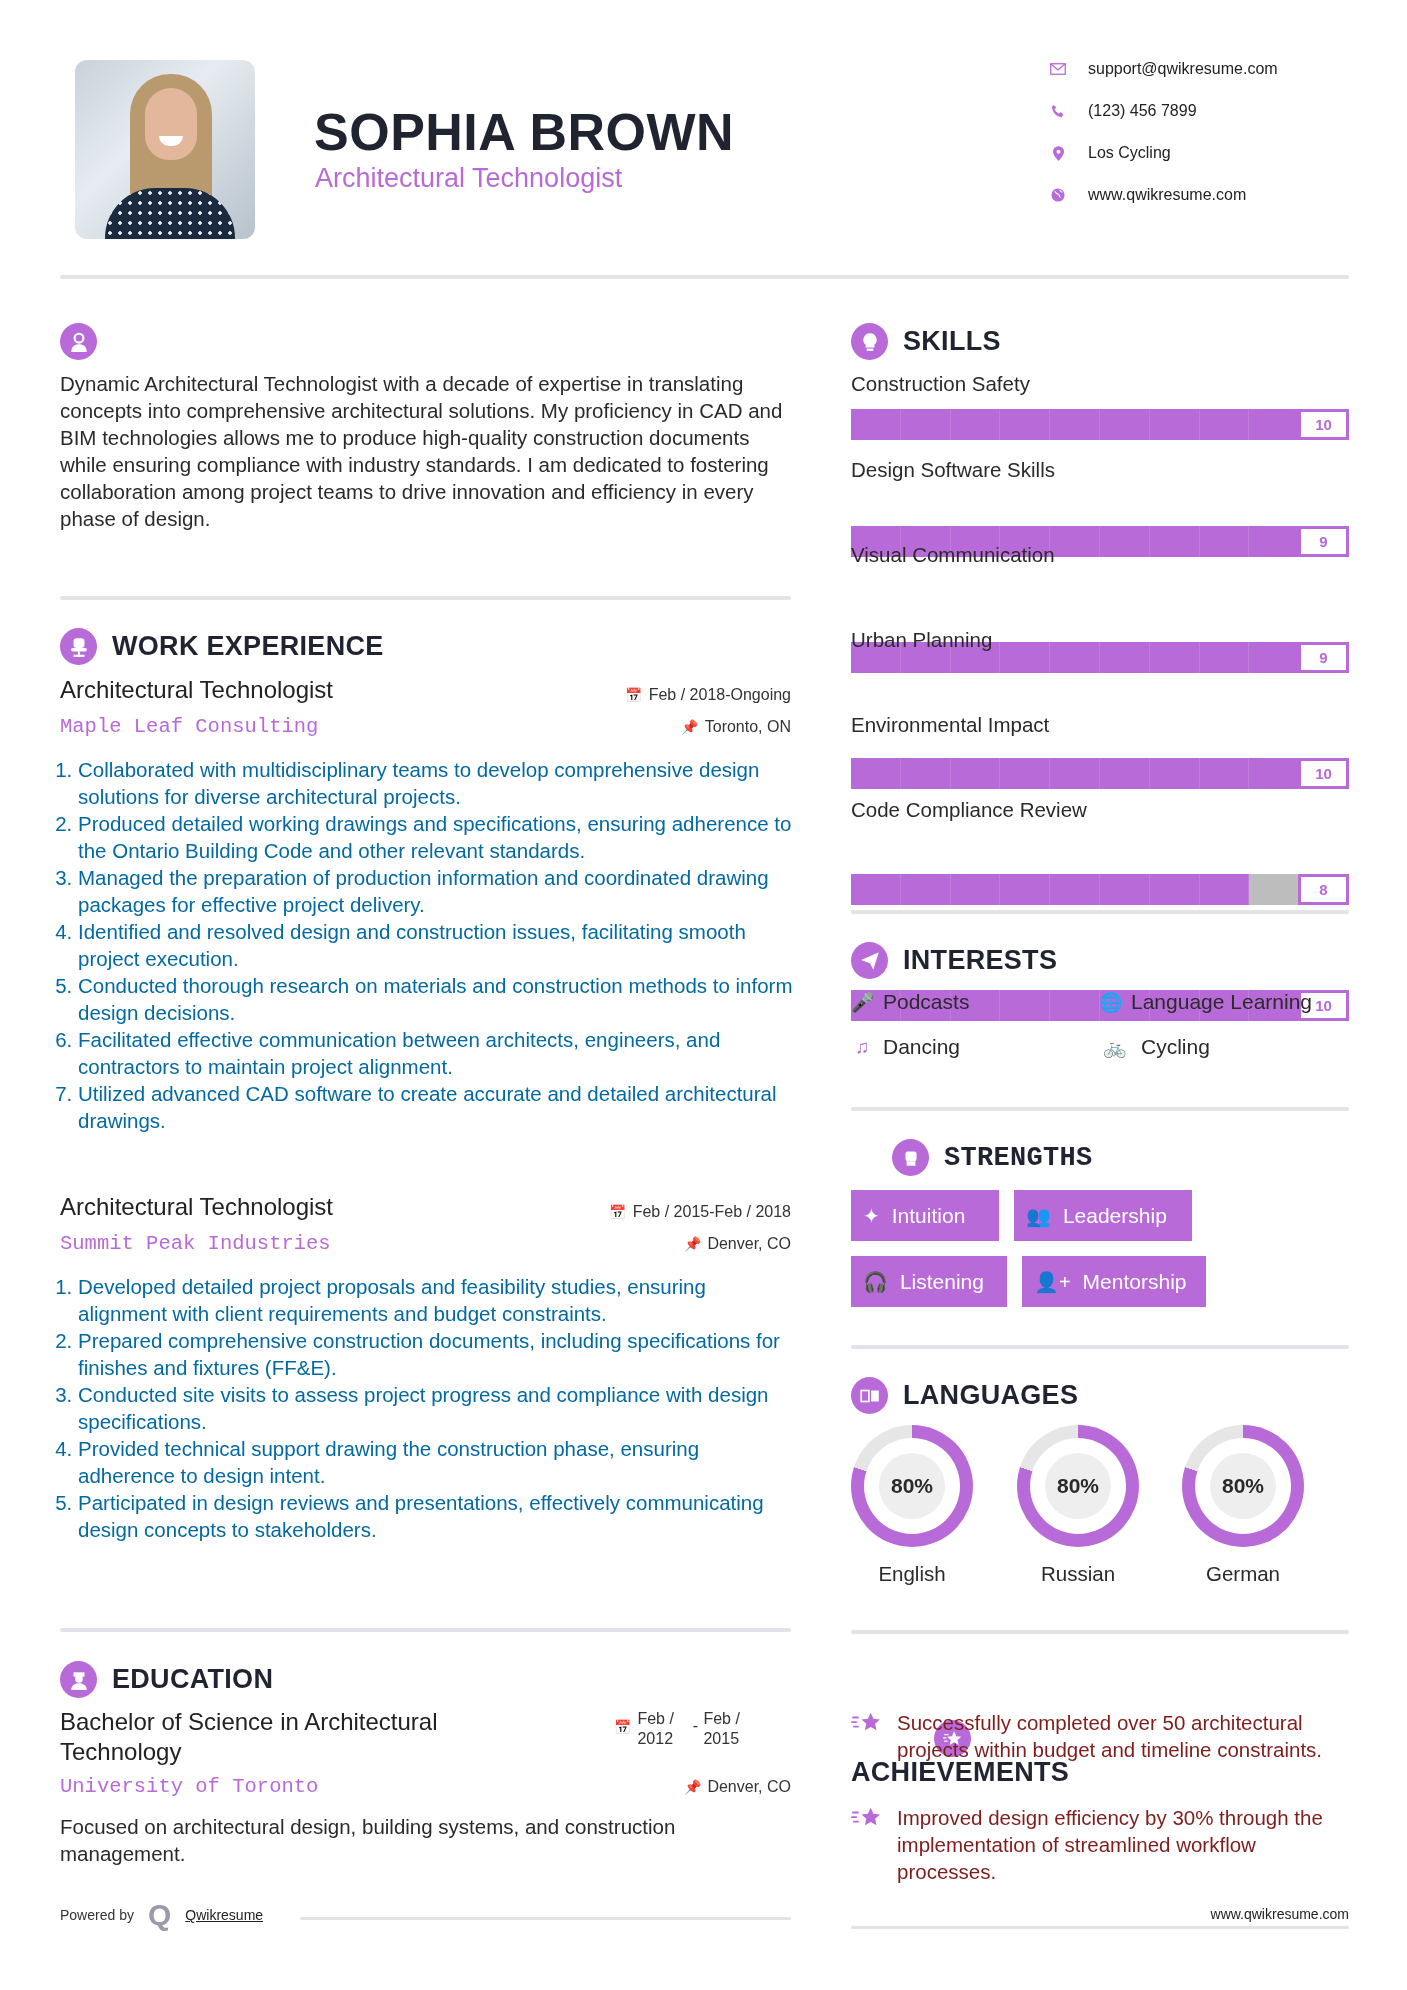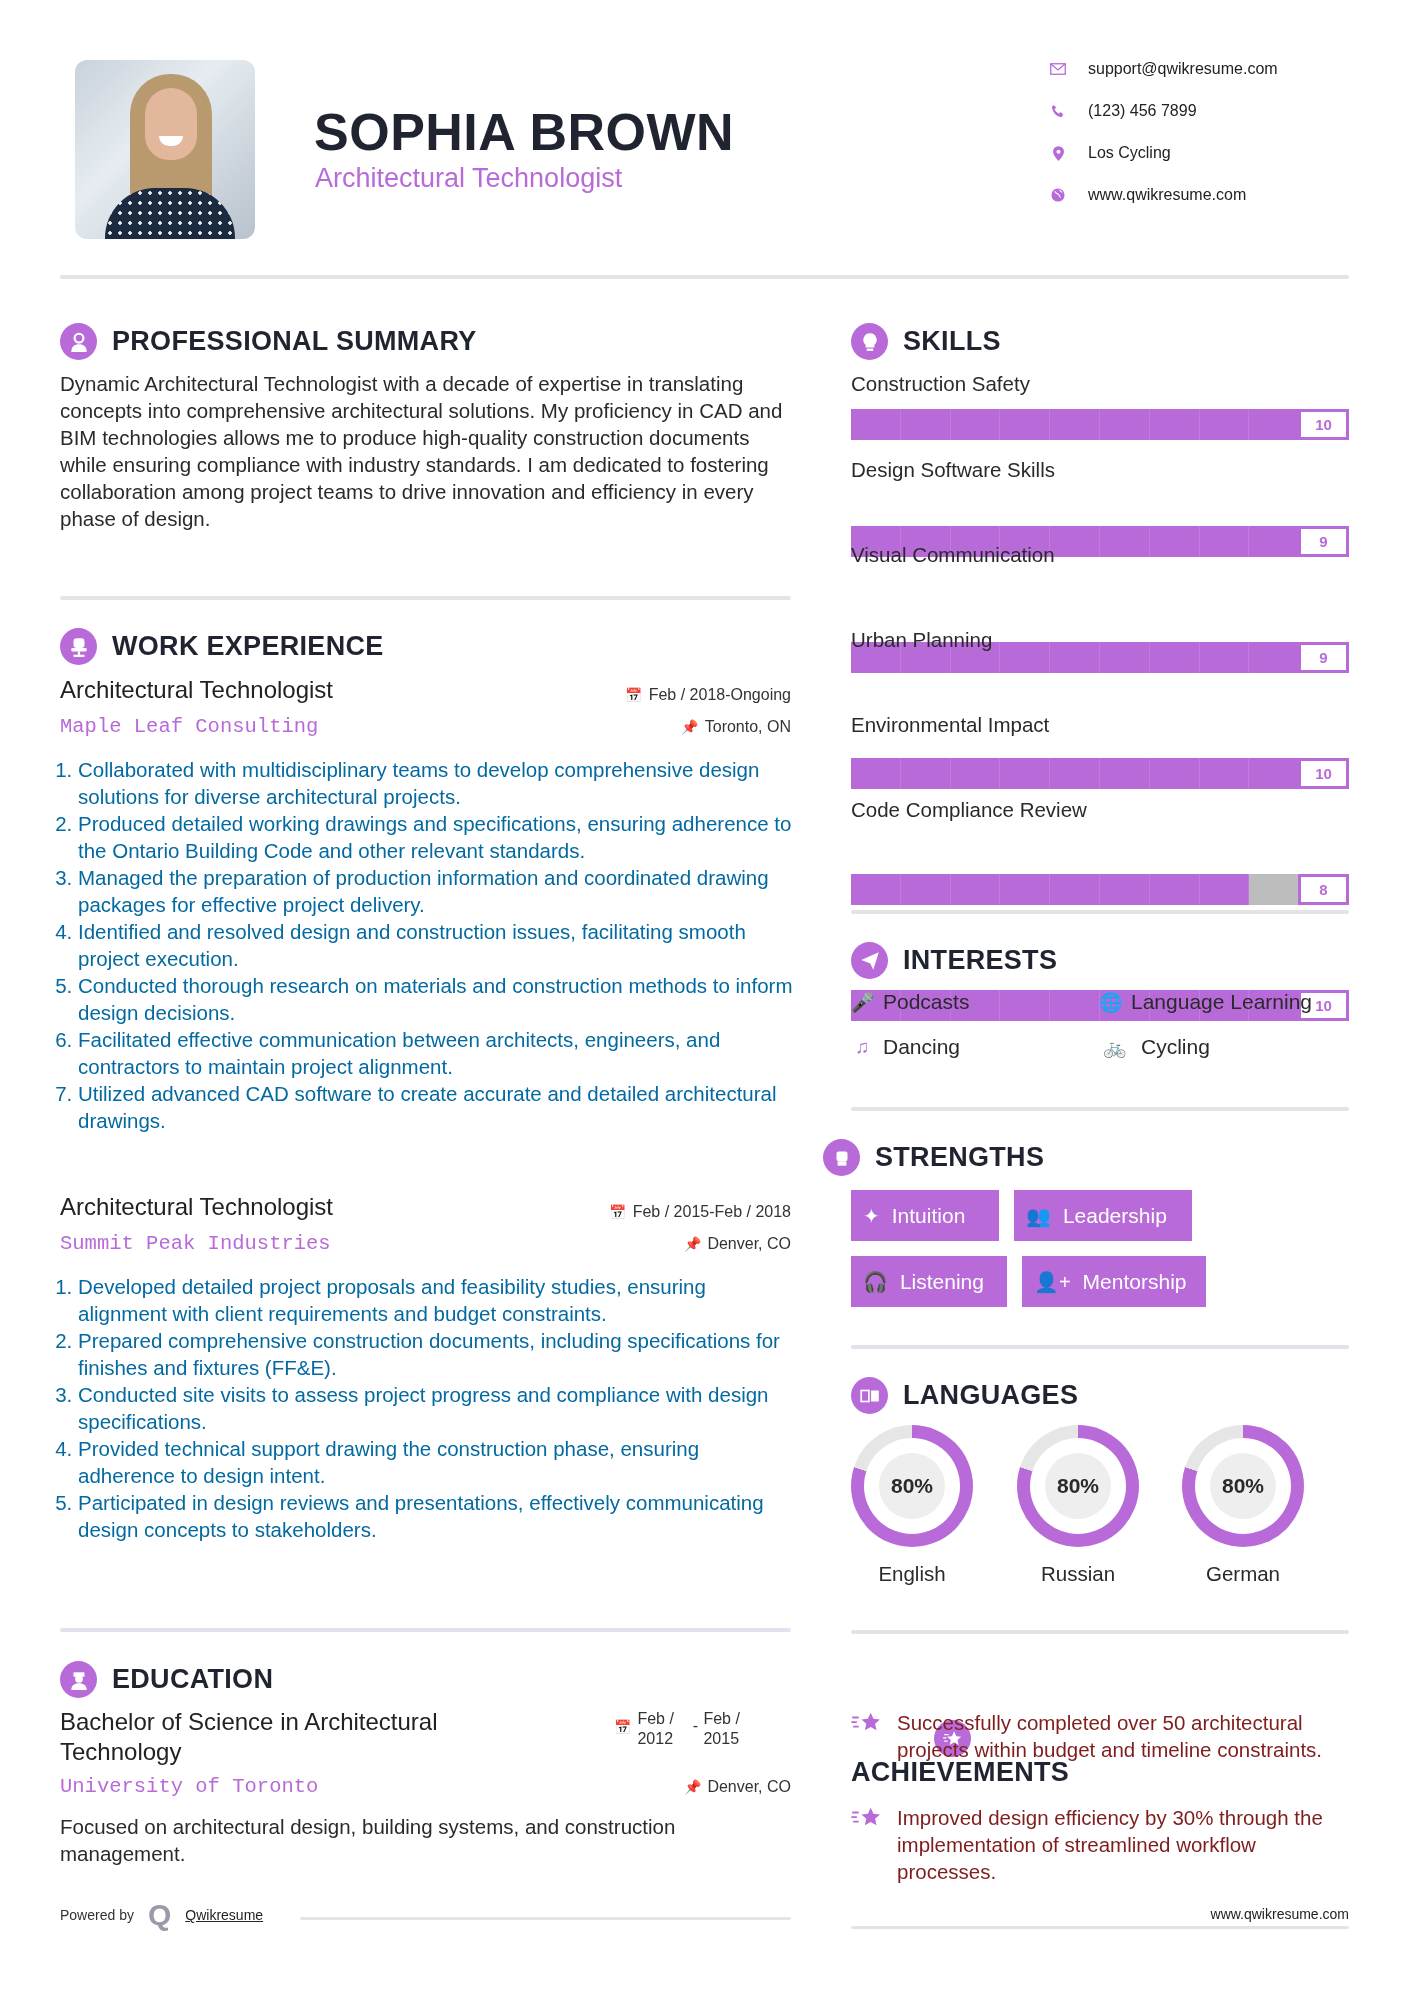--- a/index.html
+++ b/index.html
@@ -119,21 +119,20 @@
 
 <div class="abs divider" style="left:60px; top:275px; width:1289px;"></div>
 
 <div class="abs sec-head" style="left:60px; top:323px;">
   <div class="sec-icon">
     <svg viewBox="0 0 20 20">
         <circle cx="10" cy="6.5" r="4" fill="none" stroke="#fff" stroke-width="2"></circle>
         <path d="M3 19c0-5 3-7 7-7s7 2 7 7z" fill="#fff"></path>
       </svg>
   </div>
-  <div class="sec-title">PROFESSIONAL SUMMARY</div>
 </div>
 <div class="abs body-text" style="left:60px; top:370px; width:738px;">Dynamic Architectural Technologist with a decade of expertise in translating concepts into comprehensive architectural solutions. My proficiency in CAD and BIM technologies allows me to produce high-quality construction documents while ensuring compliance with industry standards. I am dedicated to fostering collaboration among project teams to drive innovation and efficiency in every phase of design.</div>
 <div class="abs divider" style="left:60px; top:596px; width:731px;"></div>
 
 <div class="abs sec-head" style="left:60px; top:628px;">
   <div class="sec-icon">
     <svg viewBox="0 0 20 20">
         <rect x="5" y="2" width="10" height="9" rx="3" fill="#fff"></rect>
         <rect x="3" y="11" width="14" height="3" rx="1" fill="#fff"></rect>
         <rect x="9" y="14" width="2" height="4" fill="#fff"></rect>
@@ -334,21 +333,21 @@
 <div class="abs interest" style="left:851px; top:1035px;">
   <span class="ii">♫</span>
   <span>Dancing</span>
 </div>
 <div class="abs interest" style="left:1099px; top:1035px;">
   <span class="ii" style="width:32px;">🚲</span>
   <span>Cycling</span>
 </div>
 <div class="abs divider" style="left:851px; top:1107px; width:498px;"></div>
 
-<div class="abs sec-head" style="left:823px; top:1139px;">
+<div class="abs sec-head" style="left:892px; top:1139px;font-family:Liberation Mono, monospace;">
   <div class="sec-icon">
     <svg viewBox="0 0 20 20">
         <rect x="5" y="4" width="10" height="9" rx="2" fill="#fff"></rect>
         <rect x="6" y="13" width="8" height="4" fill="#fff"></rect>
       </svg>
   </div>
   <div class="sec-title">STRENGTHS</div>
 </div>
 <div class="abs chip" style="left:851px; top:1190px; width:148px;">
   <span class="chi">✦</span>

